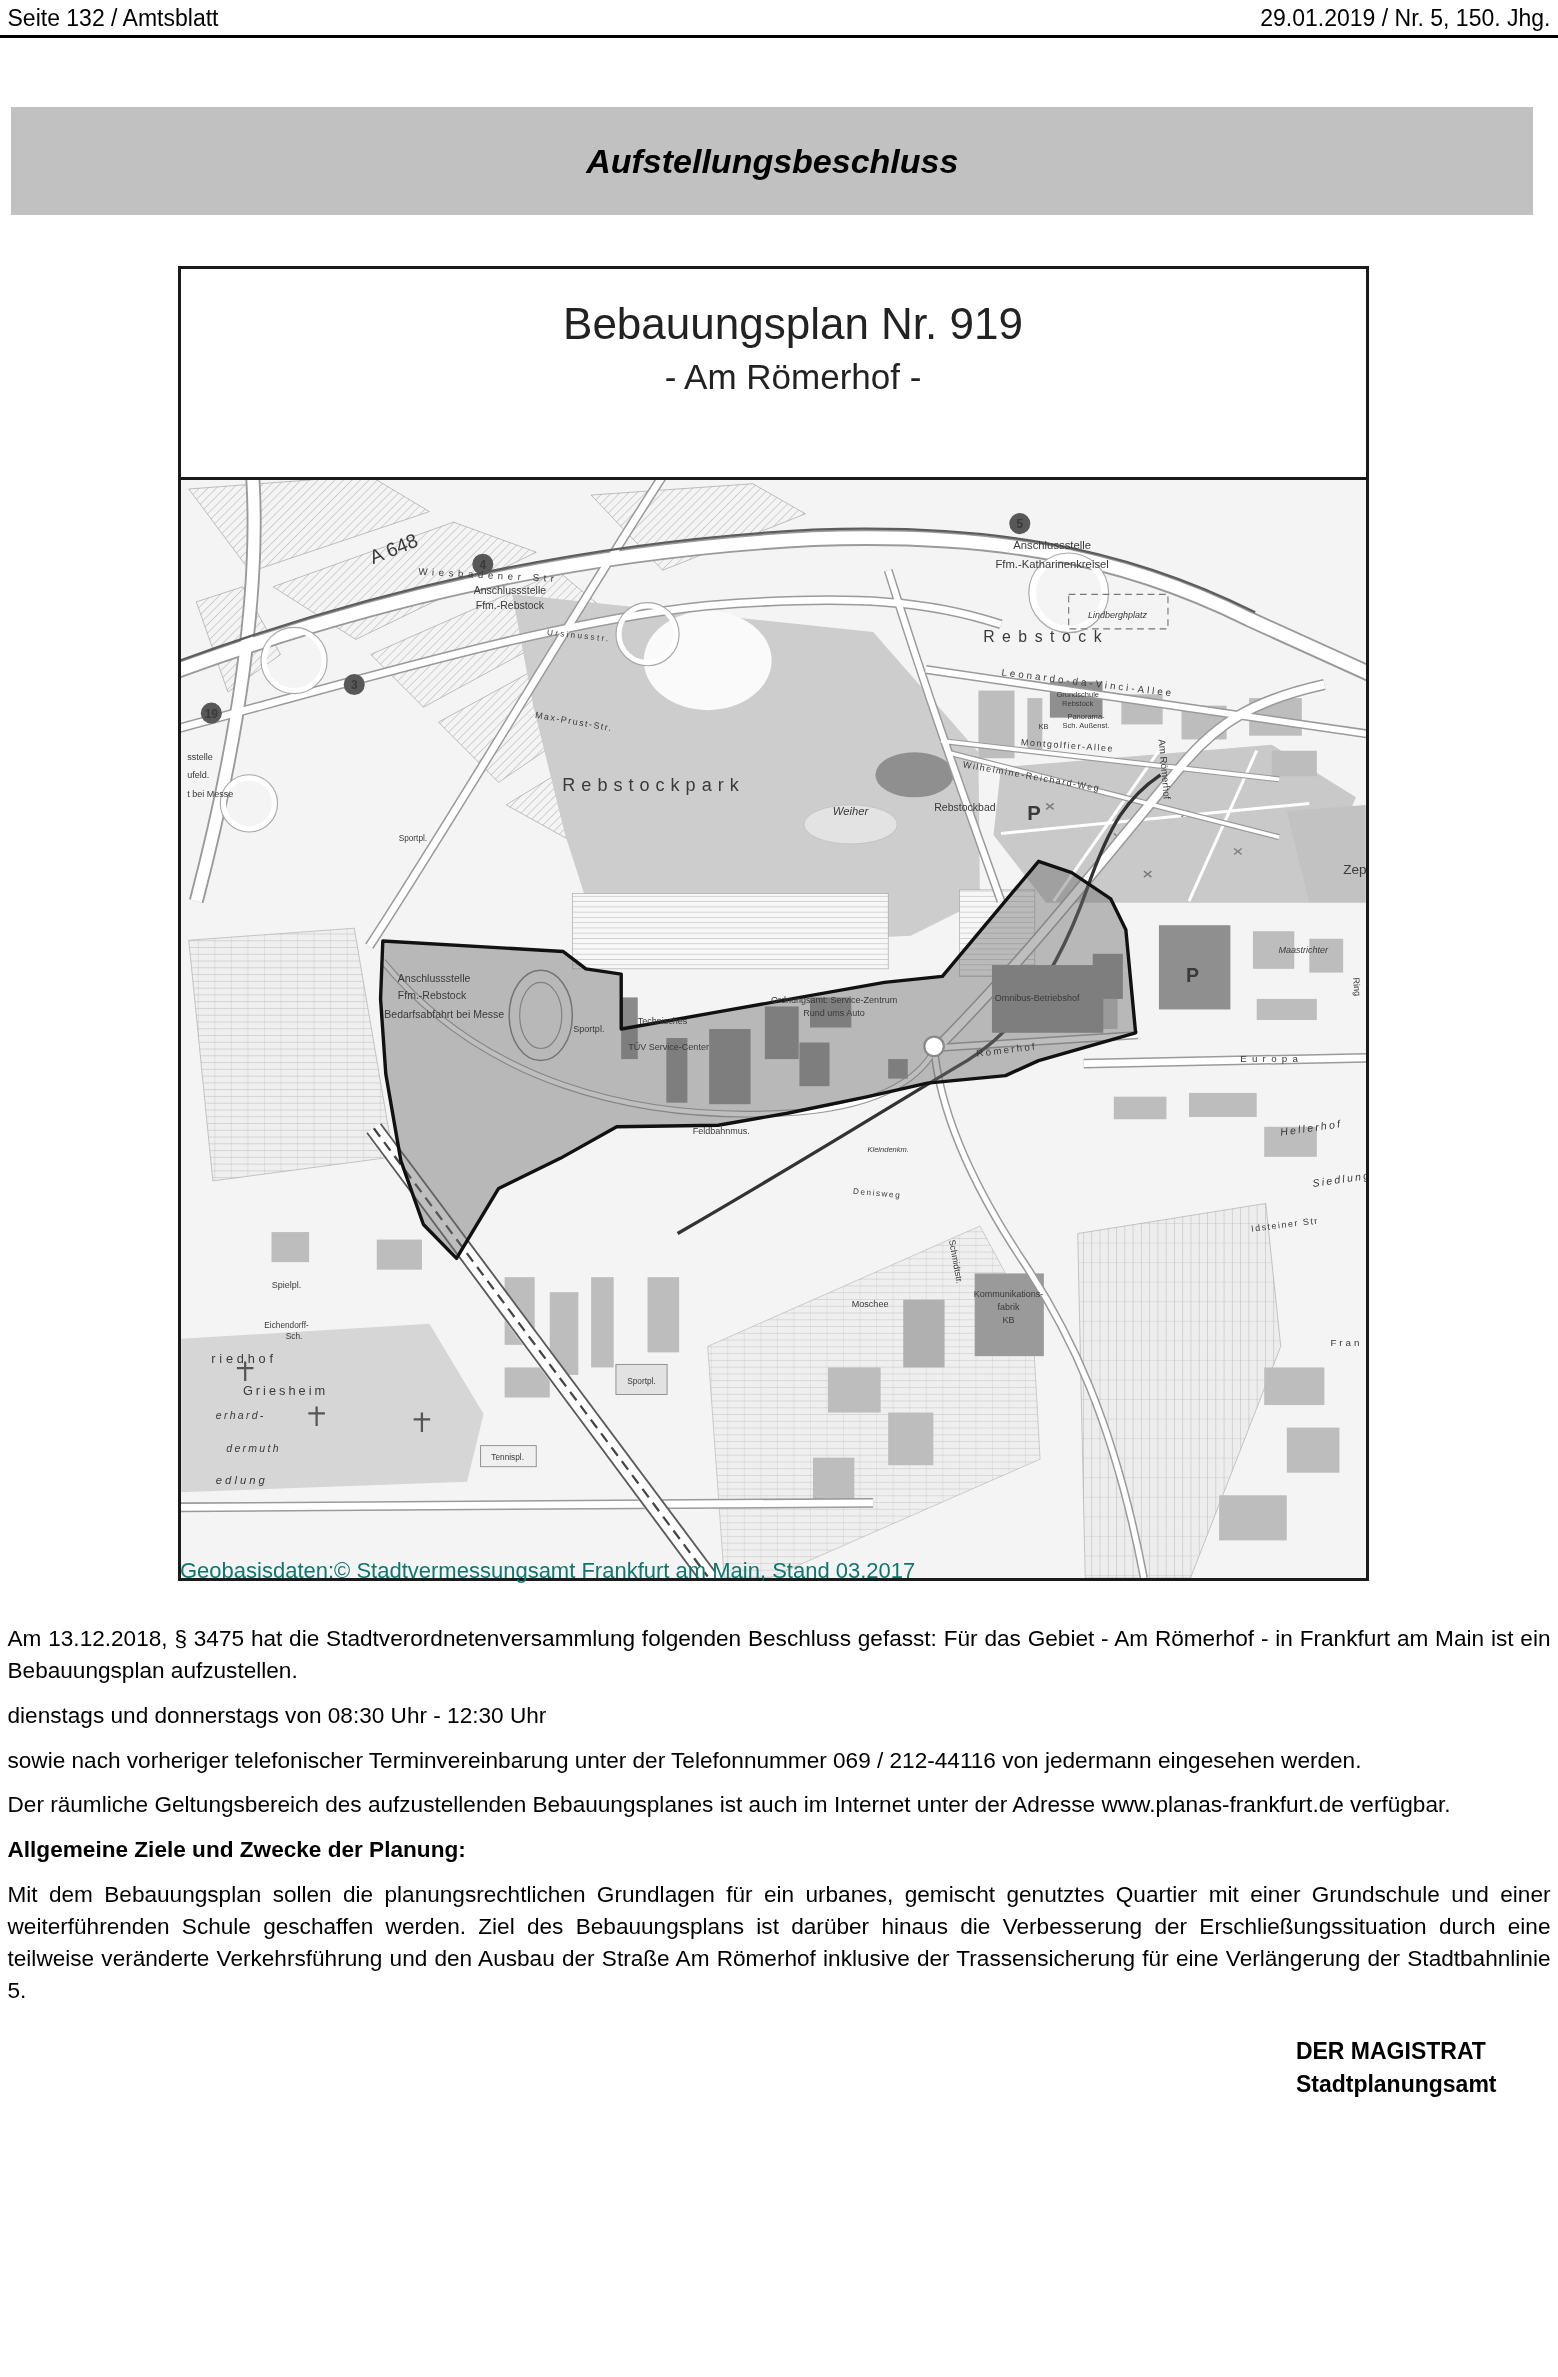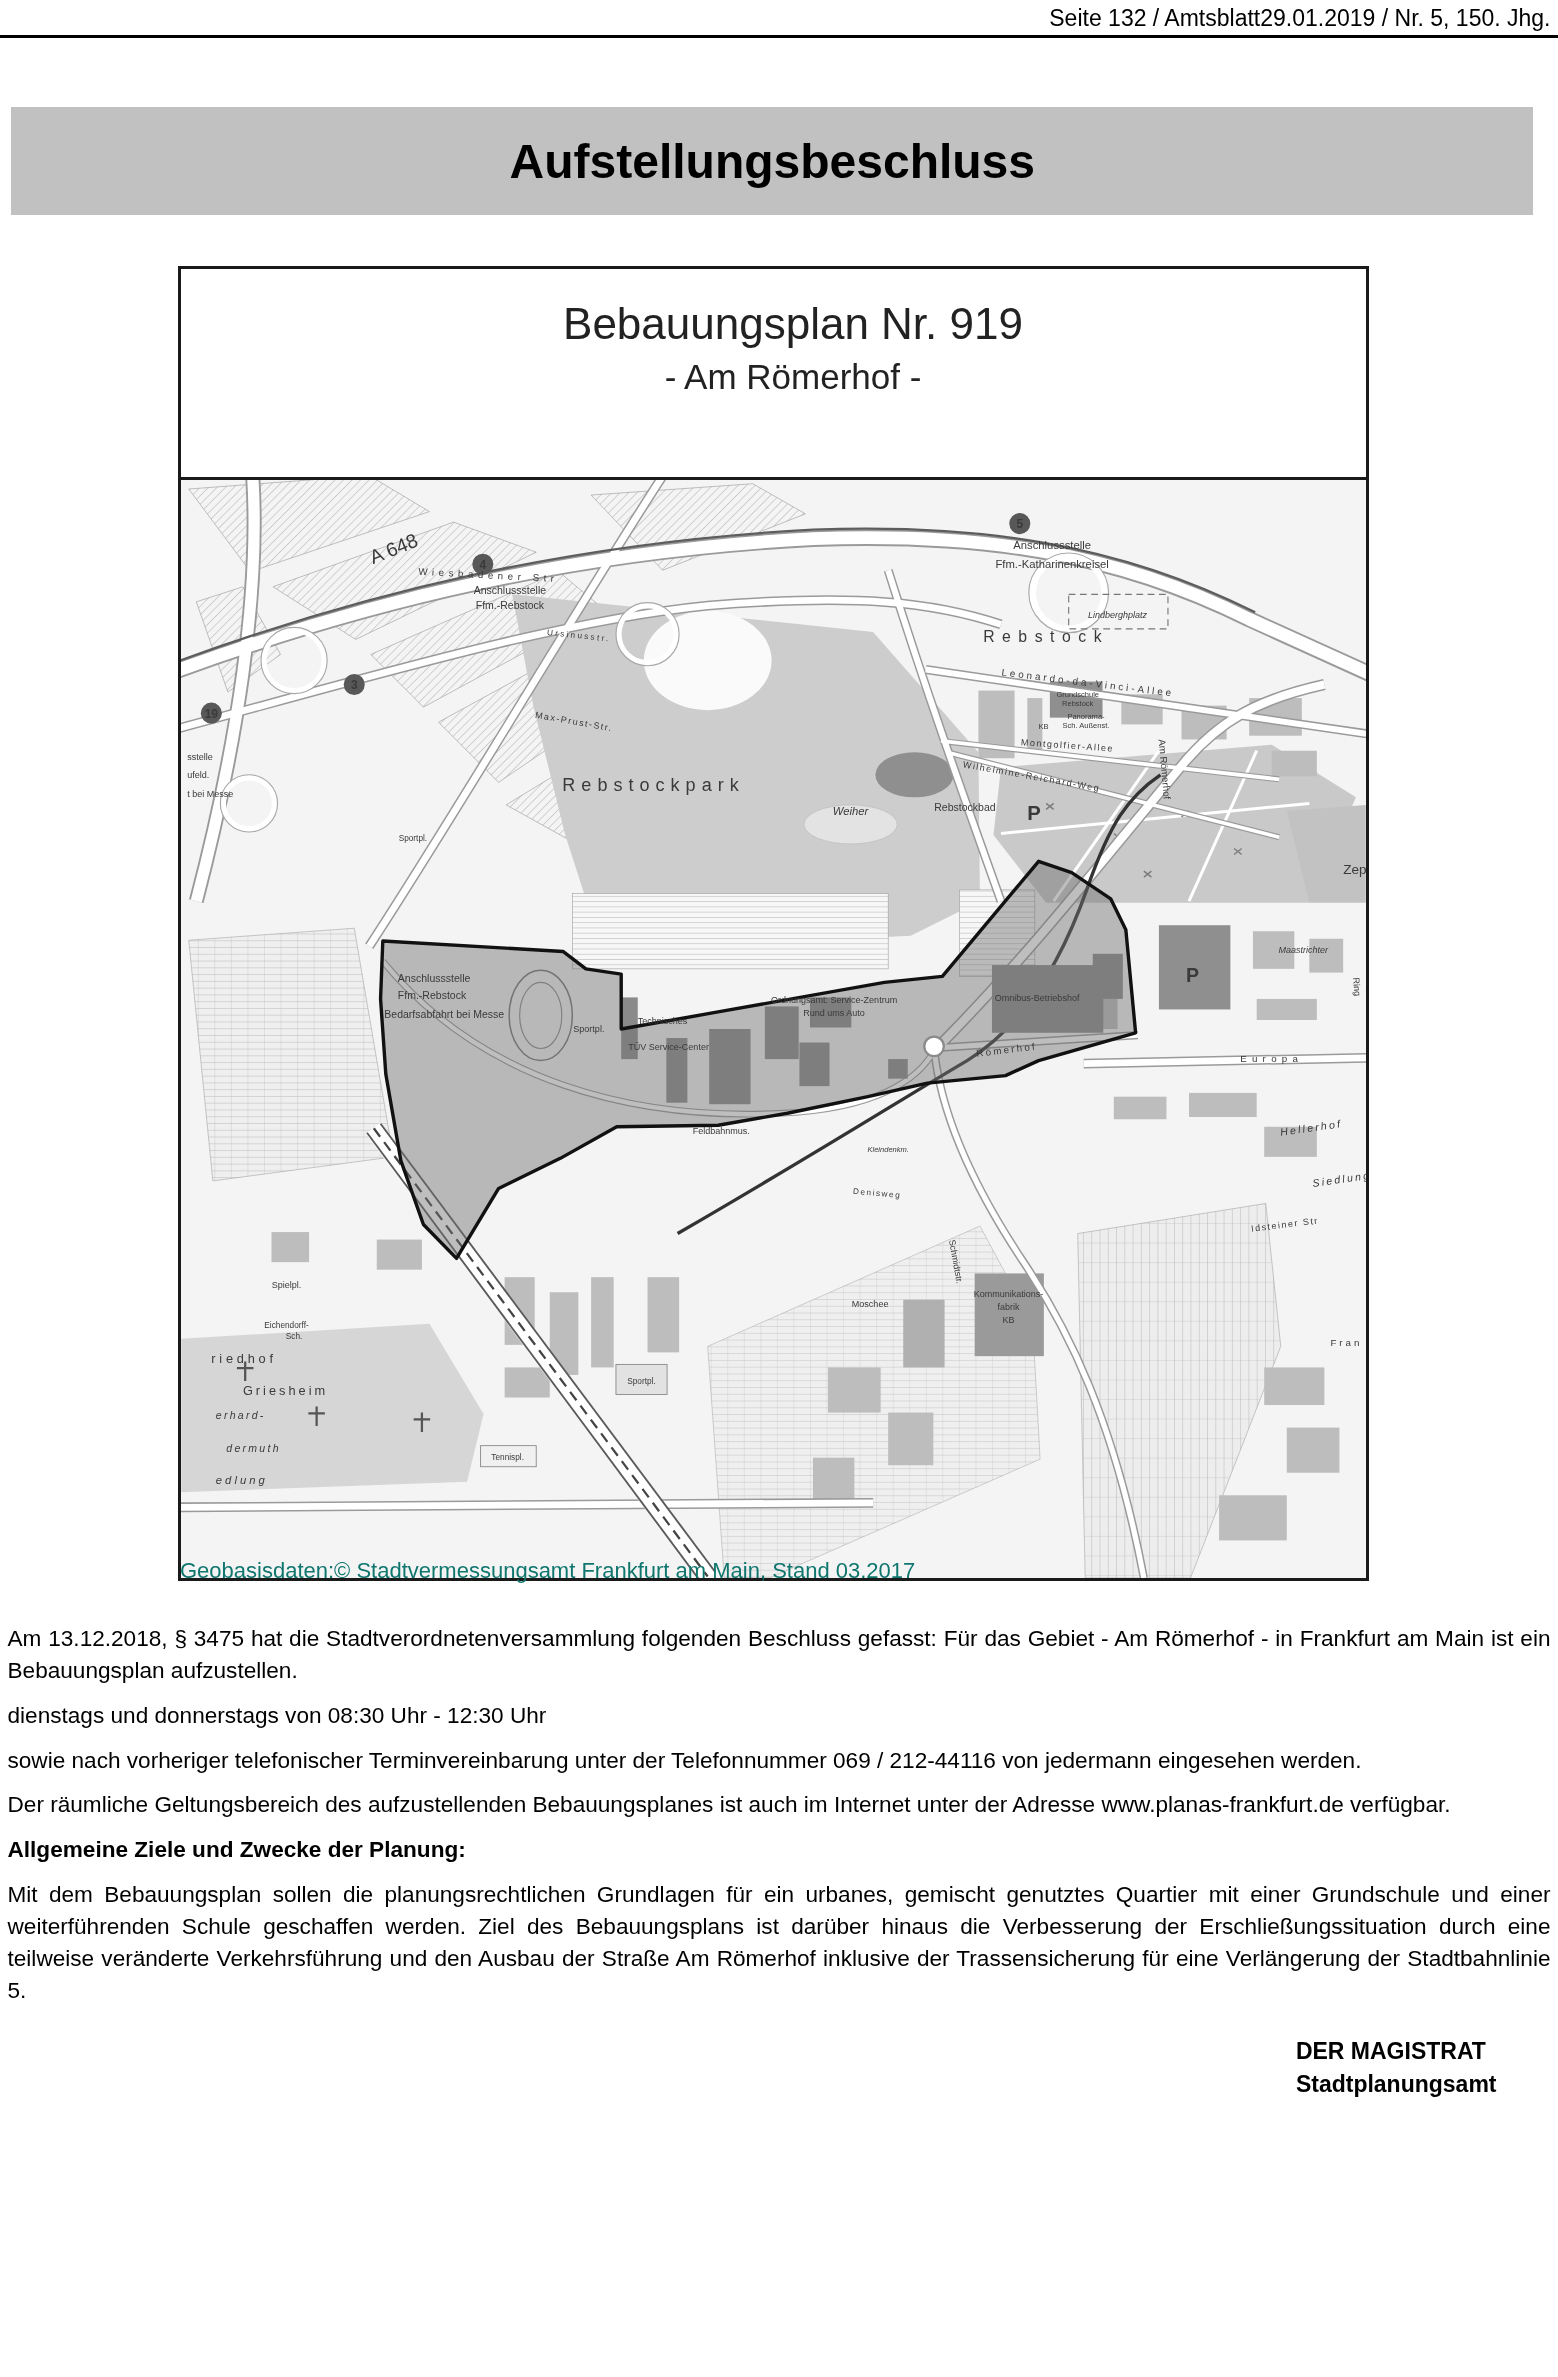--- a/index.html
+++ b/index.html
@@ -1,23 +1,23 @@
 <!DOCTYPE html>
 <html style="font-size:12px"><head>
 <meta charset="utf-8">
 <style>
   html,body{margin:0;padding:0;background:#ffffff;}
   body{width:1558px;height:2377px;position:relative;overflow:hidden;
        font-family:"Liberation Sans","DejaVu Sans",sans-serif;color:#000;}
-  .hdr{position:absolute;top:4.5px;left:7.5px;right:7.5px;font-size:23px;text-align:right;}
+  .hdr{position:absolute;top:4.5px;left:7.5px;right:7.5px;font-size:23px;}
   .hdr .right{float:right;}
   .rule{position:absolute;top:35px;left:0;width:1558px;height:3px;background:#000;}
   .banner{position:absolute;left:11.3px;top:107px;width:1522px;height:108px;background:#c1c1c1;
           display:flex;align-items:center;justify-content:center;}
-  .banner h1{margin:0;font-size:48px;font-weight:bold;letter-spacing:0;}
+  .banner h1{margin:0;font-size:34px;font-weight:bold;letter-spacing:0;font-style:italic;}
   .figure{position:absolute;left:178px;top:266px;width:1185px;border:3px solid #1a1a1a;background:#fff;}
   .figtitle{height:178px;border-bottom:3px solid #1a1a1a;text-align:center;color:#222;padding-left:39px;}
   .figtitle .l1{font-size:44px;margin-top:30px;}
   .figtitle .l2{font-size:35px;margin-top:8px;}
   .mapwrap{width:1185px;height:1098px;overflow:hidden;background:#fdfdfd;}
   .caption{position:absolute;left:180px;top:1558px;font-size:22px;color:#0f766e;}
   .bodytext{position:absolute;left:7.5px;top:1623px;width:1543px;font-size:22.6px;line-height:32px;
             text-align:justify;hyphens:manual;}
   .bodytext p{margin:0 0 12.8px 0;}
   .bodytext p.h{font-weight:bold;text-align:left;}

